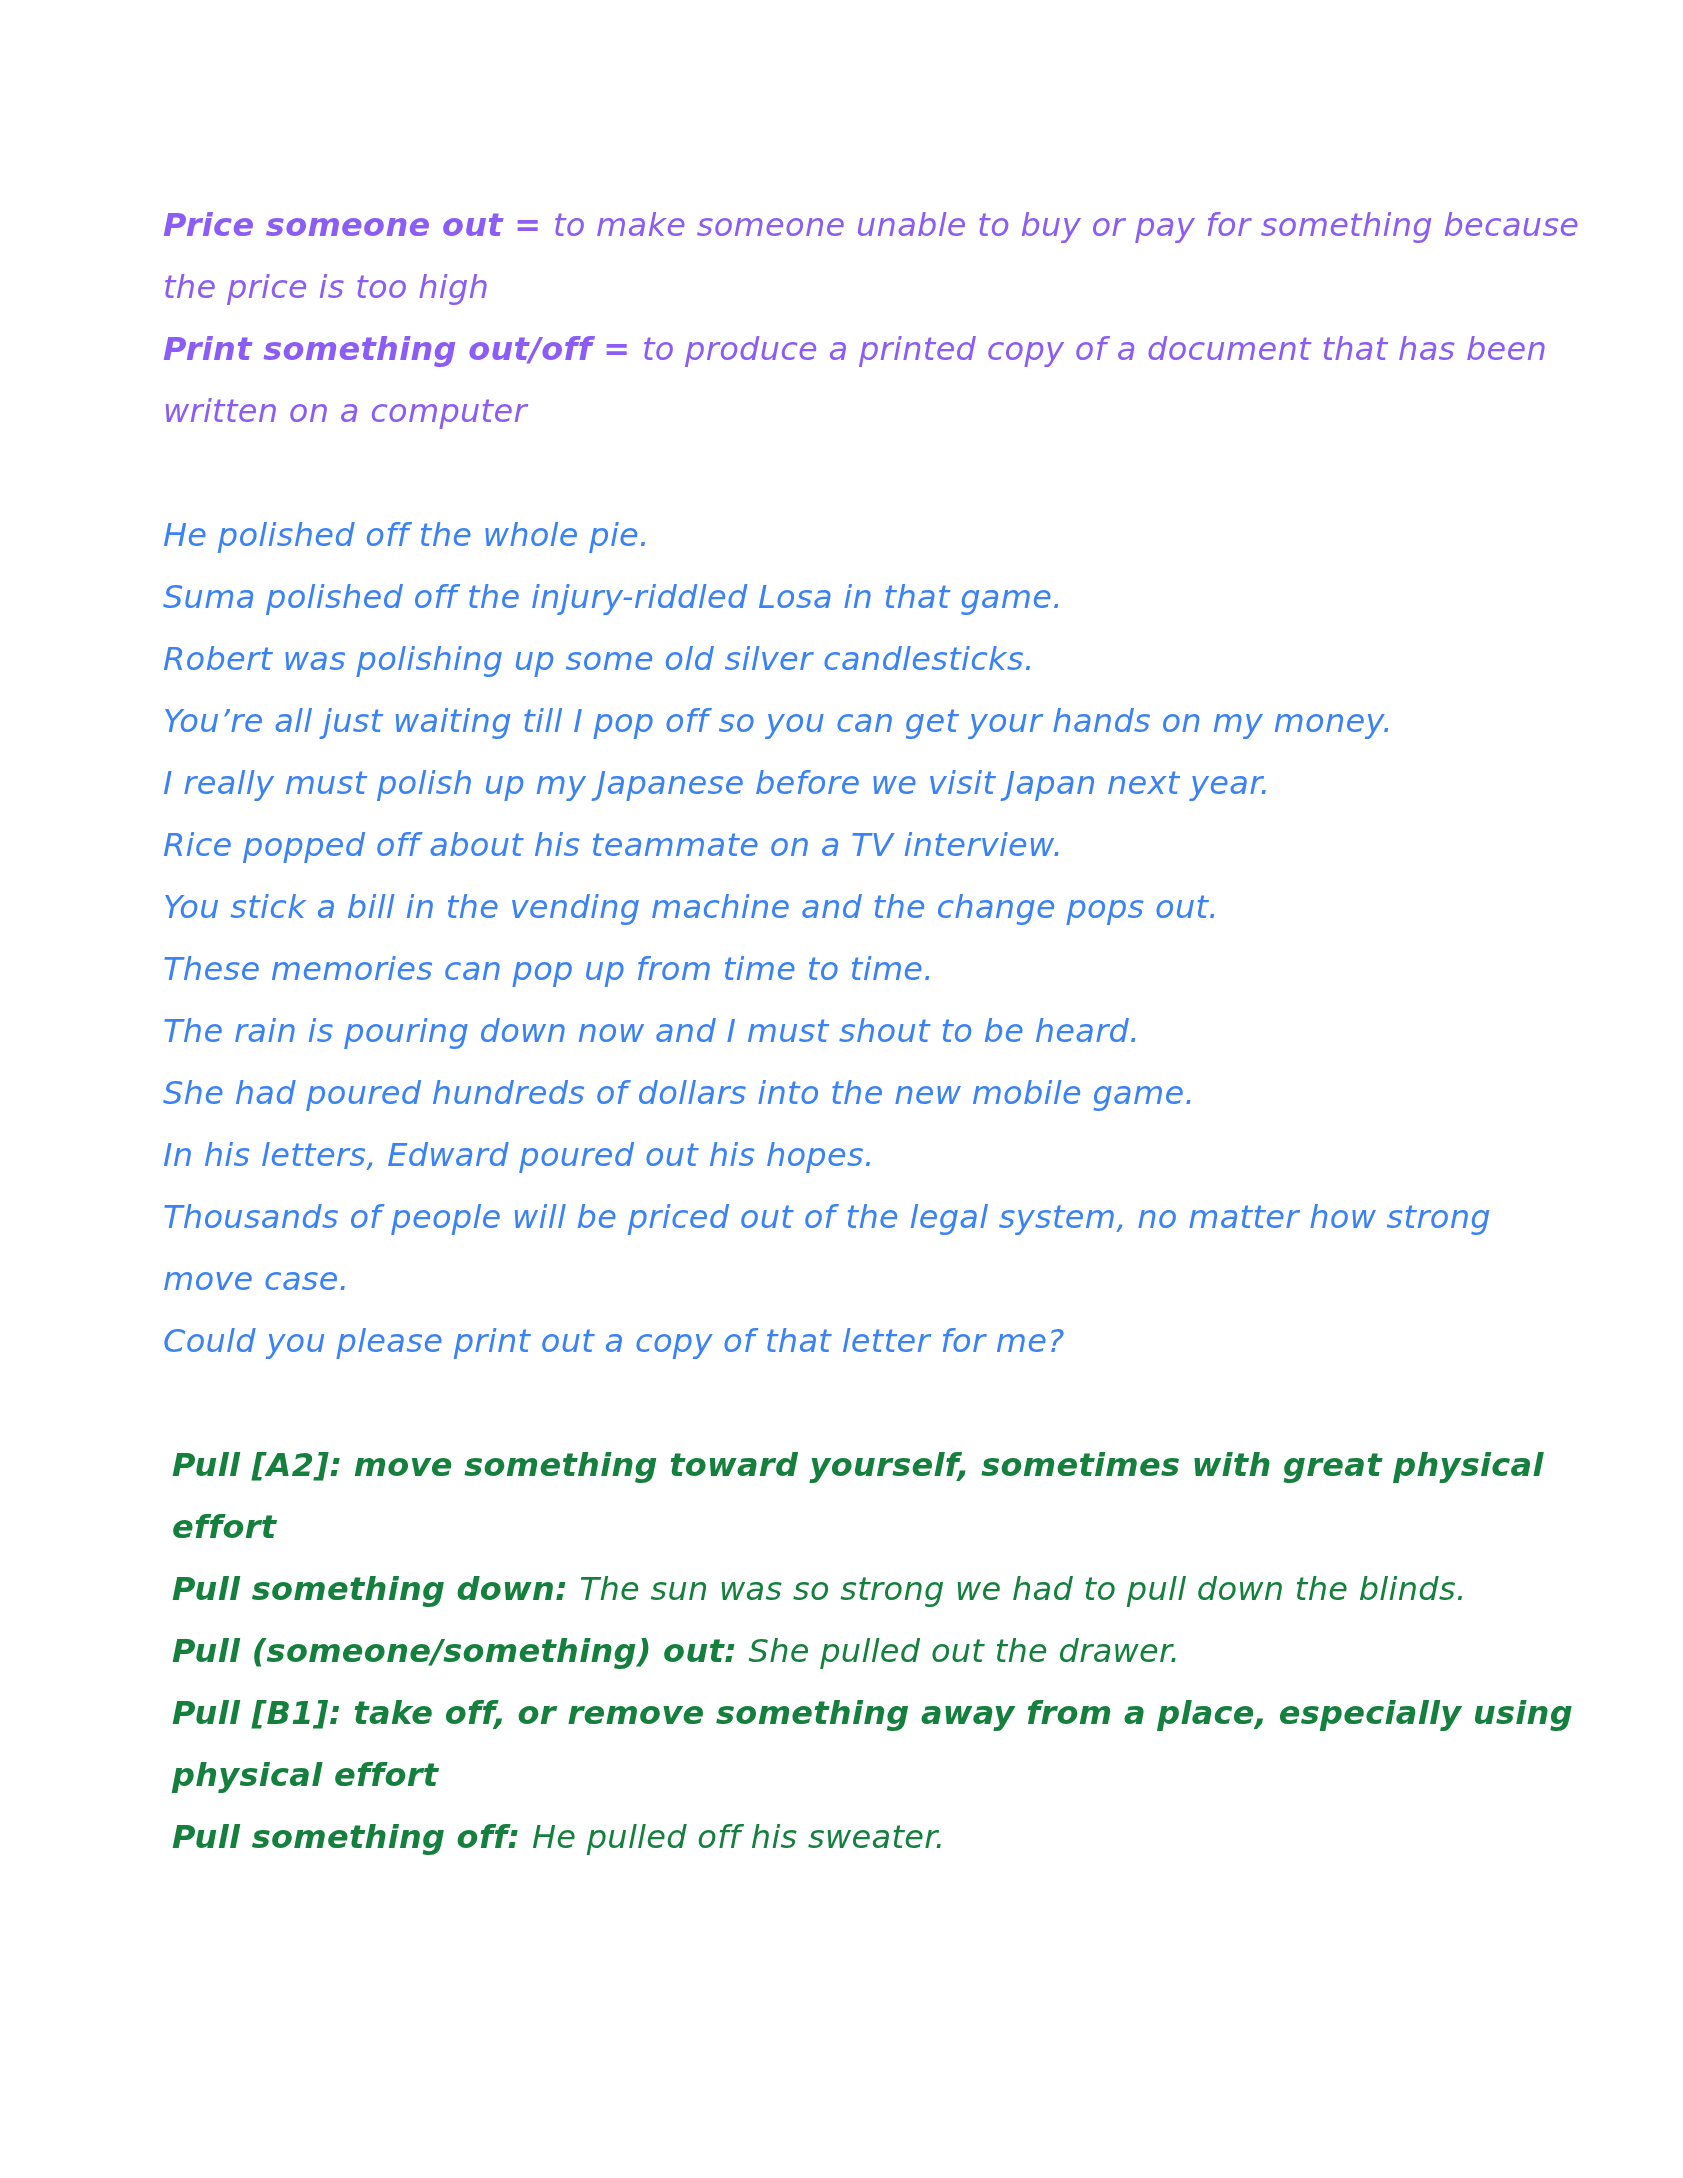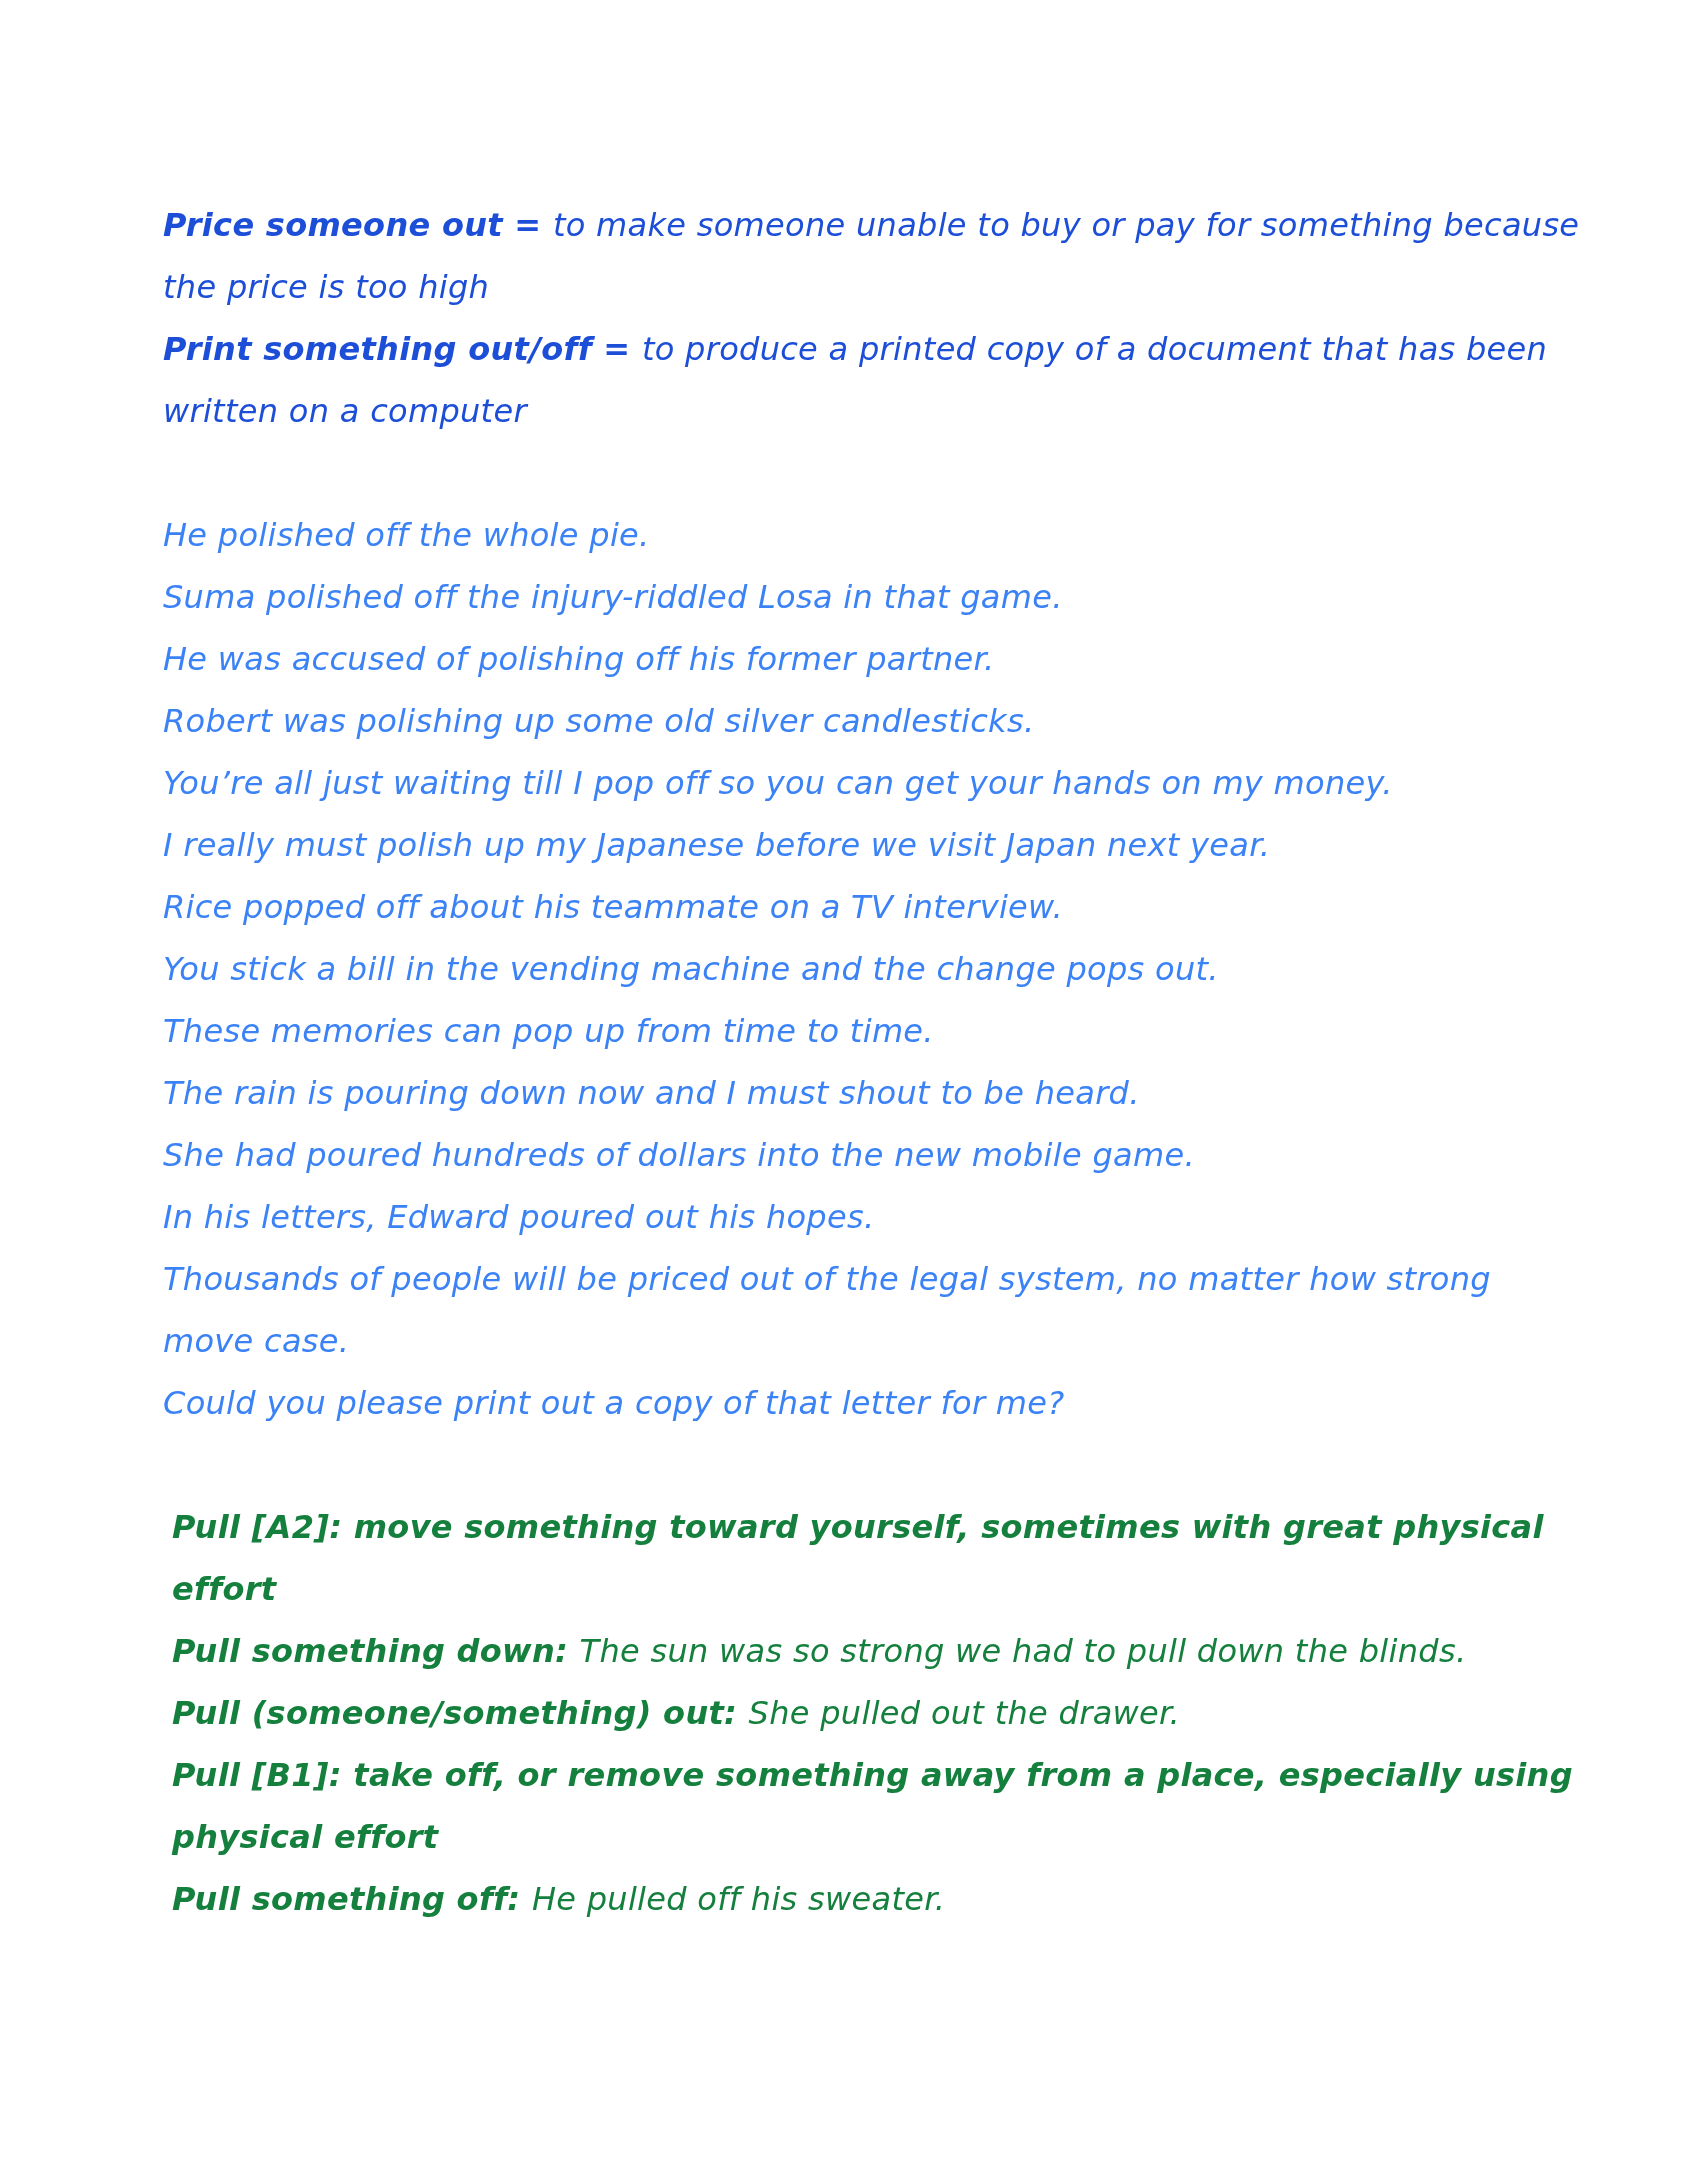--- a/index.html
+++ b/index.html
@@ -25,21 +25,21 @@
   .block {
     margin: 0 0 62px 0;
   }
   .para {
     margin: 0;
     white-space: pre-wrap;
     font-size: 32px;
     line-height: 62px;
     letter-spacing: 0.3px;
   }
-  .red .para   { color: #1d4ed8; }
+  .red .para   { color: #8b5cf6; }
   .black .para { color: #3b82f6; }
   .blue .para  { color: #15803d; margin-left: 9px; }
   .term { font-weight: 700; }
   .bold-rest .rest { font-weight: 700; }
 </style>
 </head>
 <body>
 
 <div class="page">
   <div class="content">
@@ -47,21 +47,20 @@
     <section class="block red">
       <p class="para"><span class="term">Price someone out = </span><span class="rest">to make someone unable to buy or pay for something because
 the price is too high</span></p>
       <p class="para"><span class="term">Print something out/off = </span><span class="rest">to produce a printed copy of a document that has been
 written on a computer</span></p>
     </section>
 
     <section class="block black">
       <p class="para">He polished off the whole pie.</p>
       <p class="para">Suma polished off the injury-riddled Losa in that game.</p>
-      <p class="para">He was accused of polishing off his former partner.</p>
       <p class="para">Robert was polishing up some old silver candlesticks.</p>
       <p class="para">You’re all just waiting till I pop off so you can get your hands on my money.</p>
       <p class="para">I really must polish up my Japanese before we visit Japan next year.</p>
       <p class="para">Rice popped off about his teammate on a TV interview.</p>
       <p class="para">You stick a bill in the vending machine and the change pops out.</p>
       <p class="para">These memories can pop up from time to time.</p>
       <p class="para">The rain is pouring down now and I must shout to be heard.</p>
       <p class="para">She had poured hundreds of dollars into the new mobile game.</p>
       <p class="para">In his letters, Edward poured out his hopes.</p>
       <p class="para">Thousands of people will be priced out of the legal system, no matter how strong

